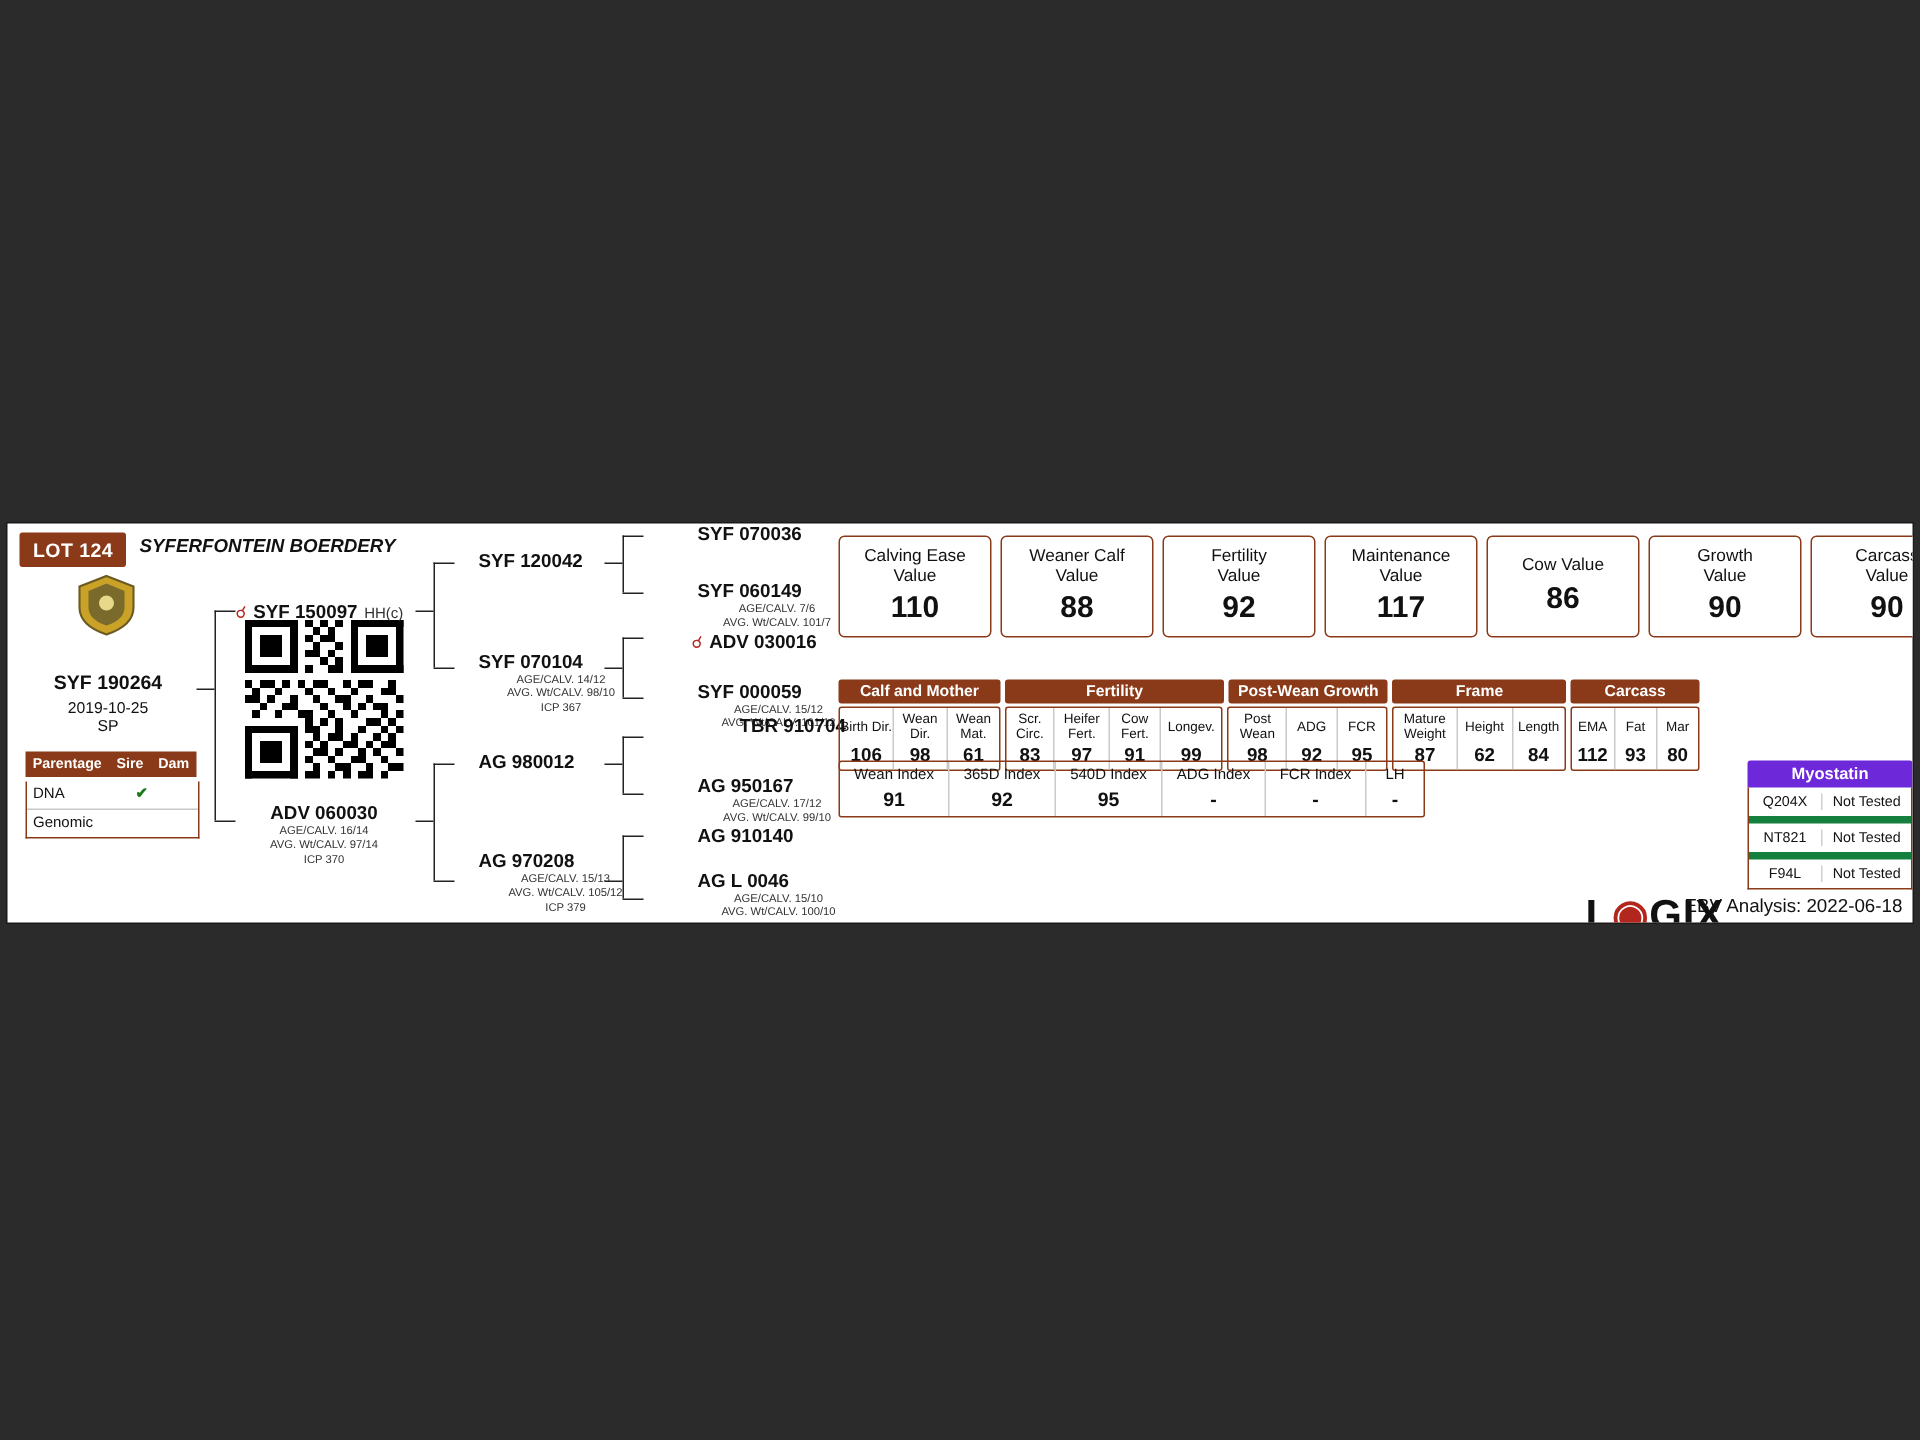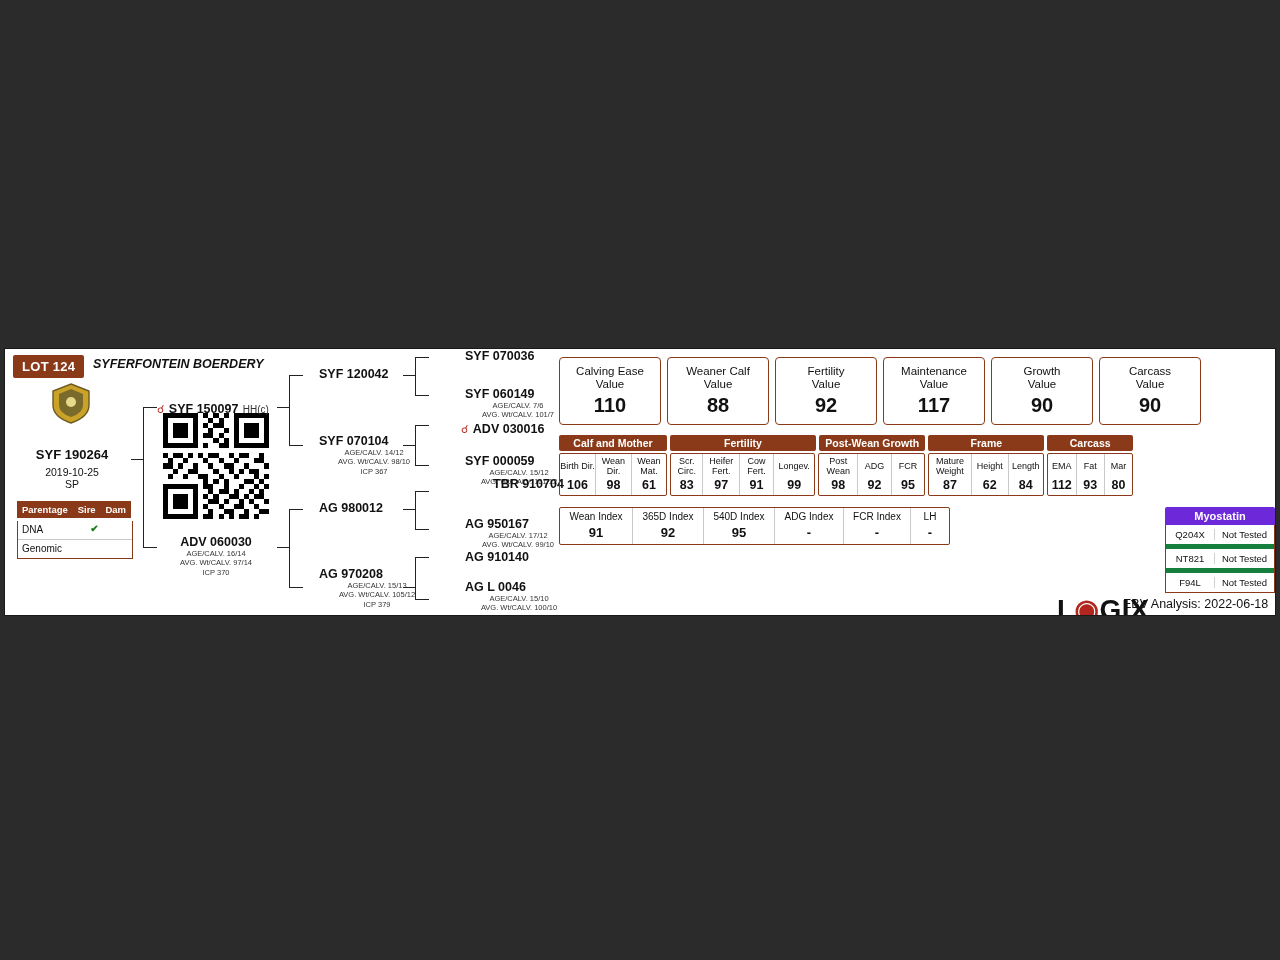--- a/index.html
+++ b/index.html
@@ -79,21 +79,21 @@
   #value-cards { left: 554px; top: 8px; display: flex; gap: 6px; }
   .vcard {
     width: 100px; height: 66px; border: 1px solid #8a3a18; border-radius: 4px;
     display: flex; flex-direction: column; align-items: center; justify-content: center;
     background: #fff;
   }
   .vcard .lbl { font-size: 11.5px; color: #111; text-align: center; line-height: 1.15; }
   .vcard .num { font-size: 20px; font-weight: bold; color: #111; margin-top: 3px; }
 
   
-  #ebv { left: 554px; top: 86px; width: 574px; }
+  #ebv { left: 554px; top: 104px; width: 574px; }
   #ebv-groups { display: flex; gap: 3px; }
   .grp {
     background: #8a3a18; color: #fff; font-size: 10.5px; font-weight: bold;
     text-align: center; padding: 2px 0; border-radius: 2px;
   }
   #ebv-cells { display: flex; gap: 3px; margin-top: 2px; }
   .grpbox { display: flex; border: 1px solid #8a3a18; border-radius: 2px; overflow: hidden; }
   .cell { border-right: 1px solid #c9c9c9; display: flex; flex-direction: column; align-items: center; justify-content: space-between; padding: 2px 0 3px; }
   .cell:last-child { border-right: none; }
   .cell .t { font-size: 9px; color: #111; text-align: center; line-height: 1.1; height: 22px; display:flex; align-items:center; }
@@ -415,20 +415,26 @@
     </div>
     <div class="vcard">
       <div class="lbl">
         <span>Maintenance</span><br>
         <span>Value</span>
       </div>
       <div class="num">117</div>
     </div>
     <div class="vcard">
       <div class="lbl">
+        <span>Cow Value</span>
+      </div>
+      <div class="num">86</div>
+    </div>
+    <div class="vcard">
+      <div class="lbl">
         <span>Growth</span><br>
         <span>Value</span>
       </div>
       <div class="num">90</div>
     </div>
     <div class="vcard">
       <div class="lbl">
         <span>Carcass</span><br>
         <span>Value</span>
       </div>

